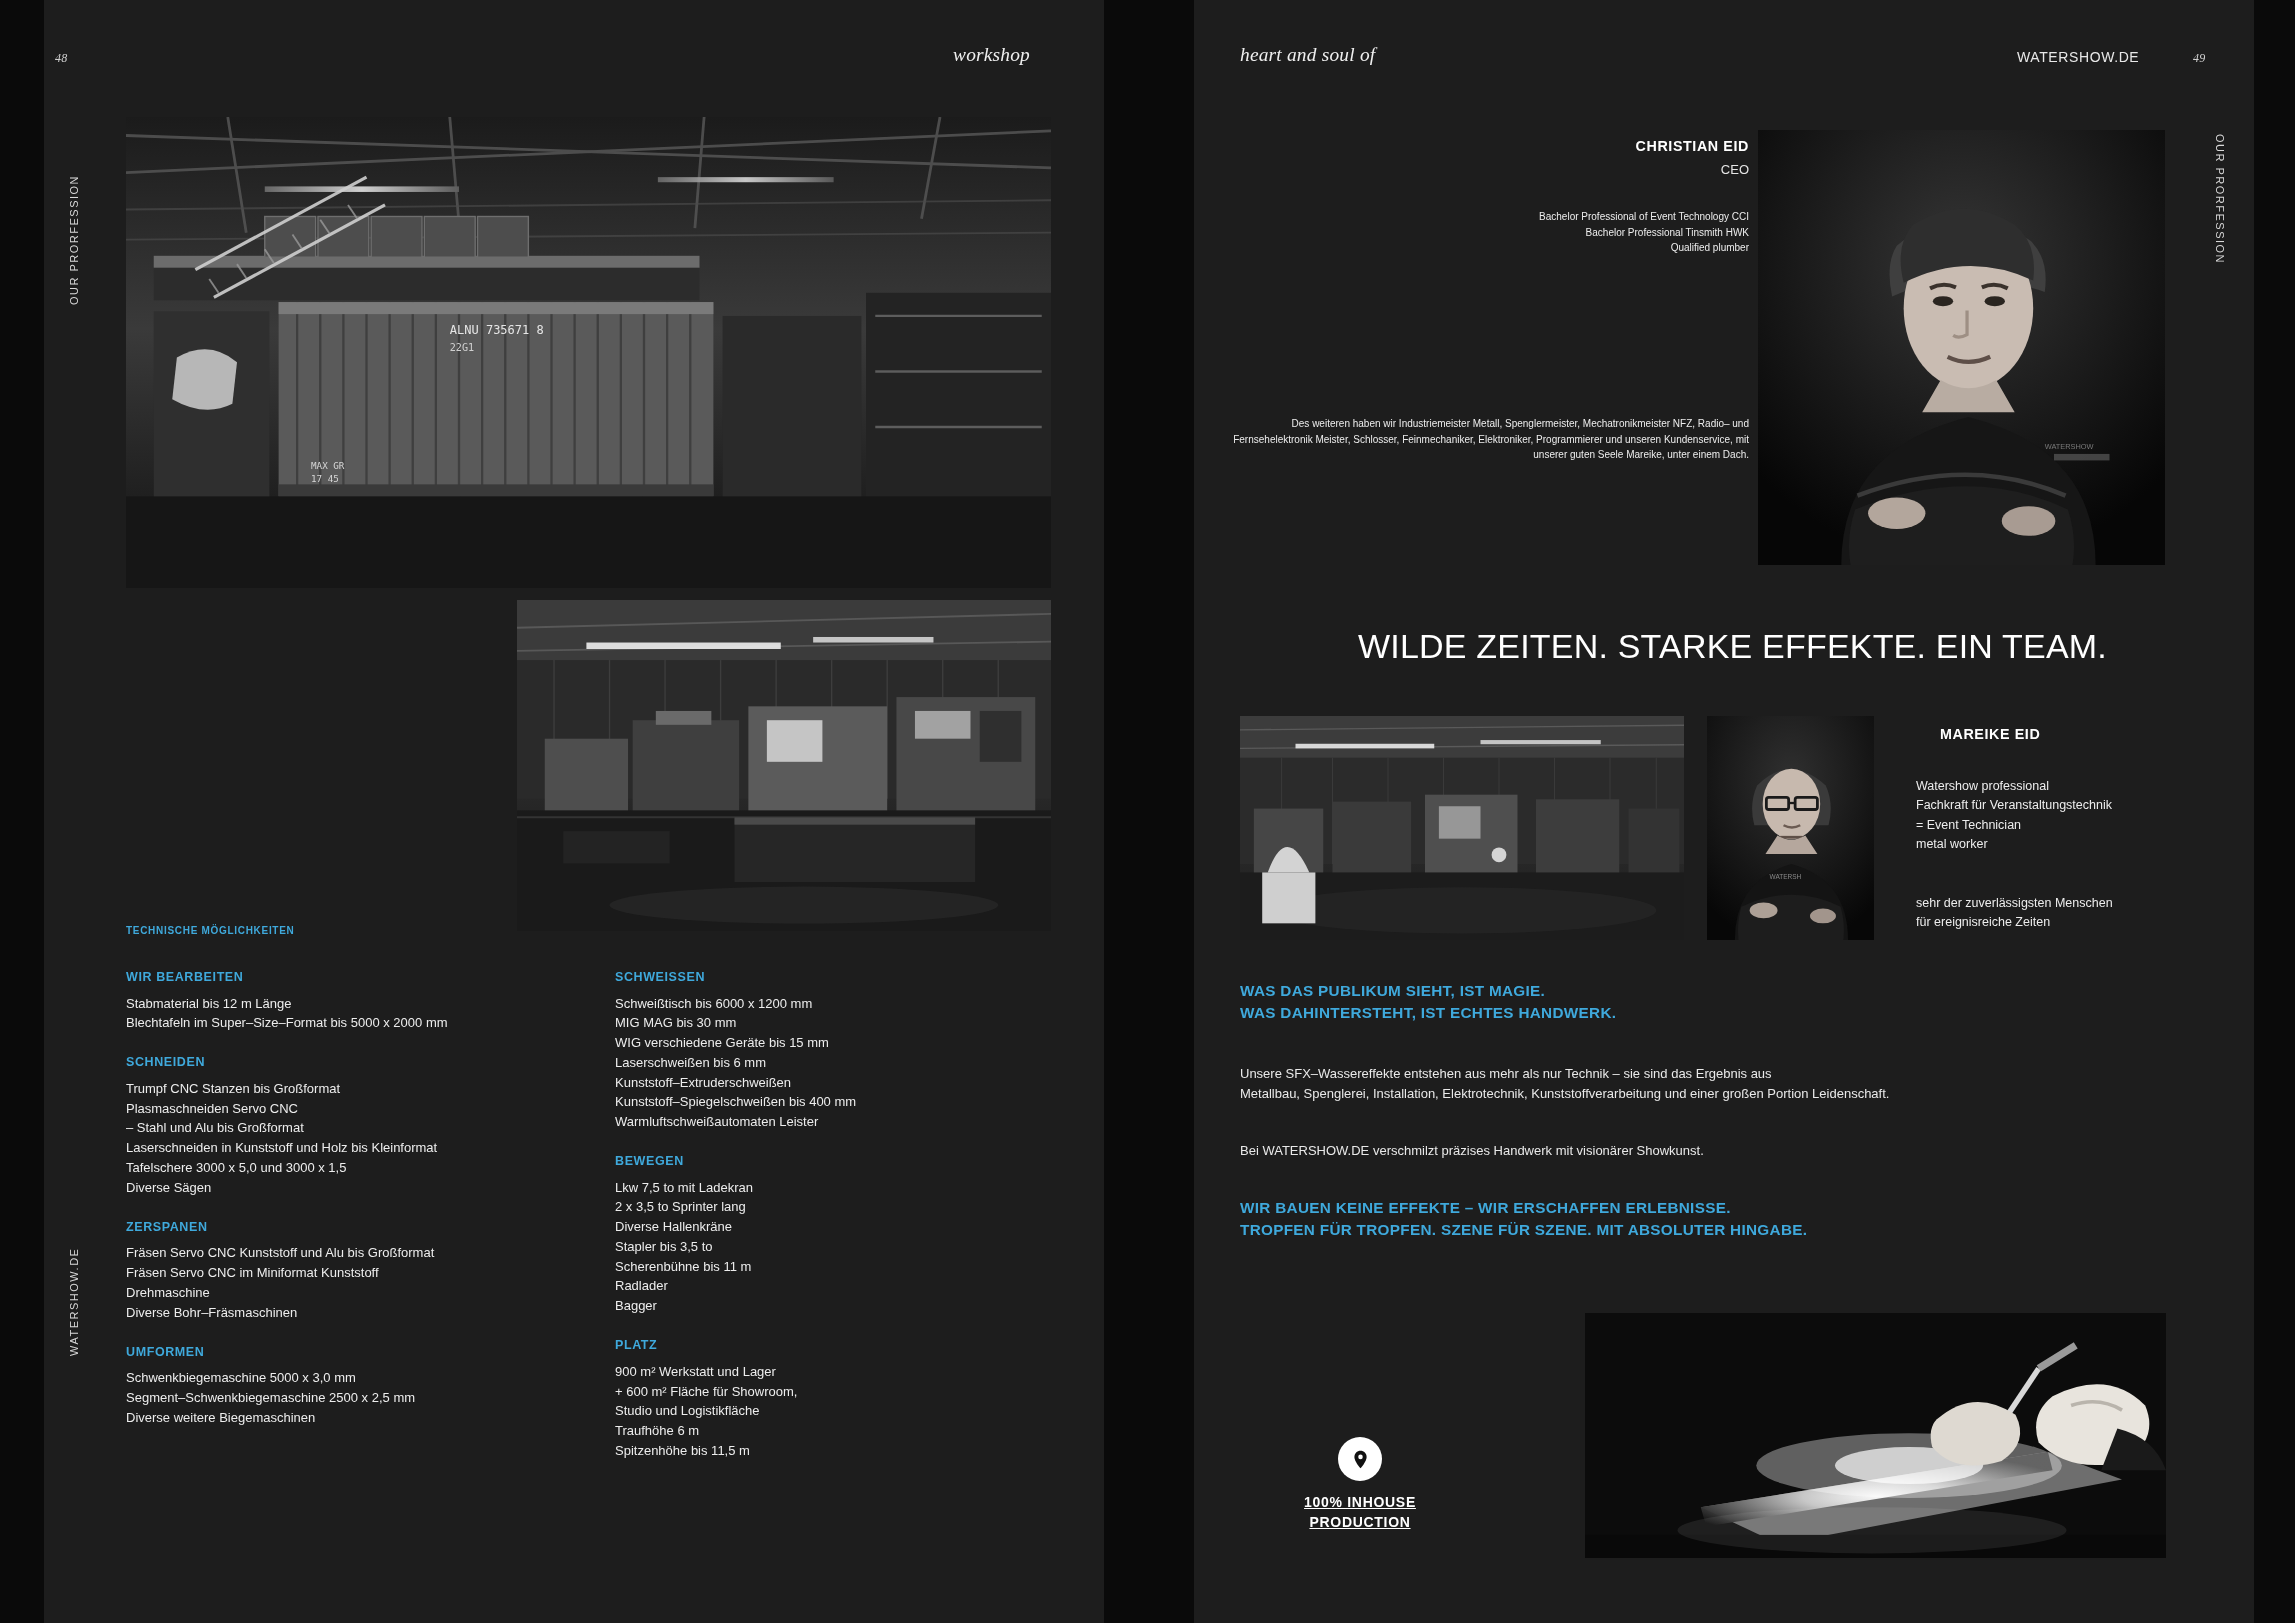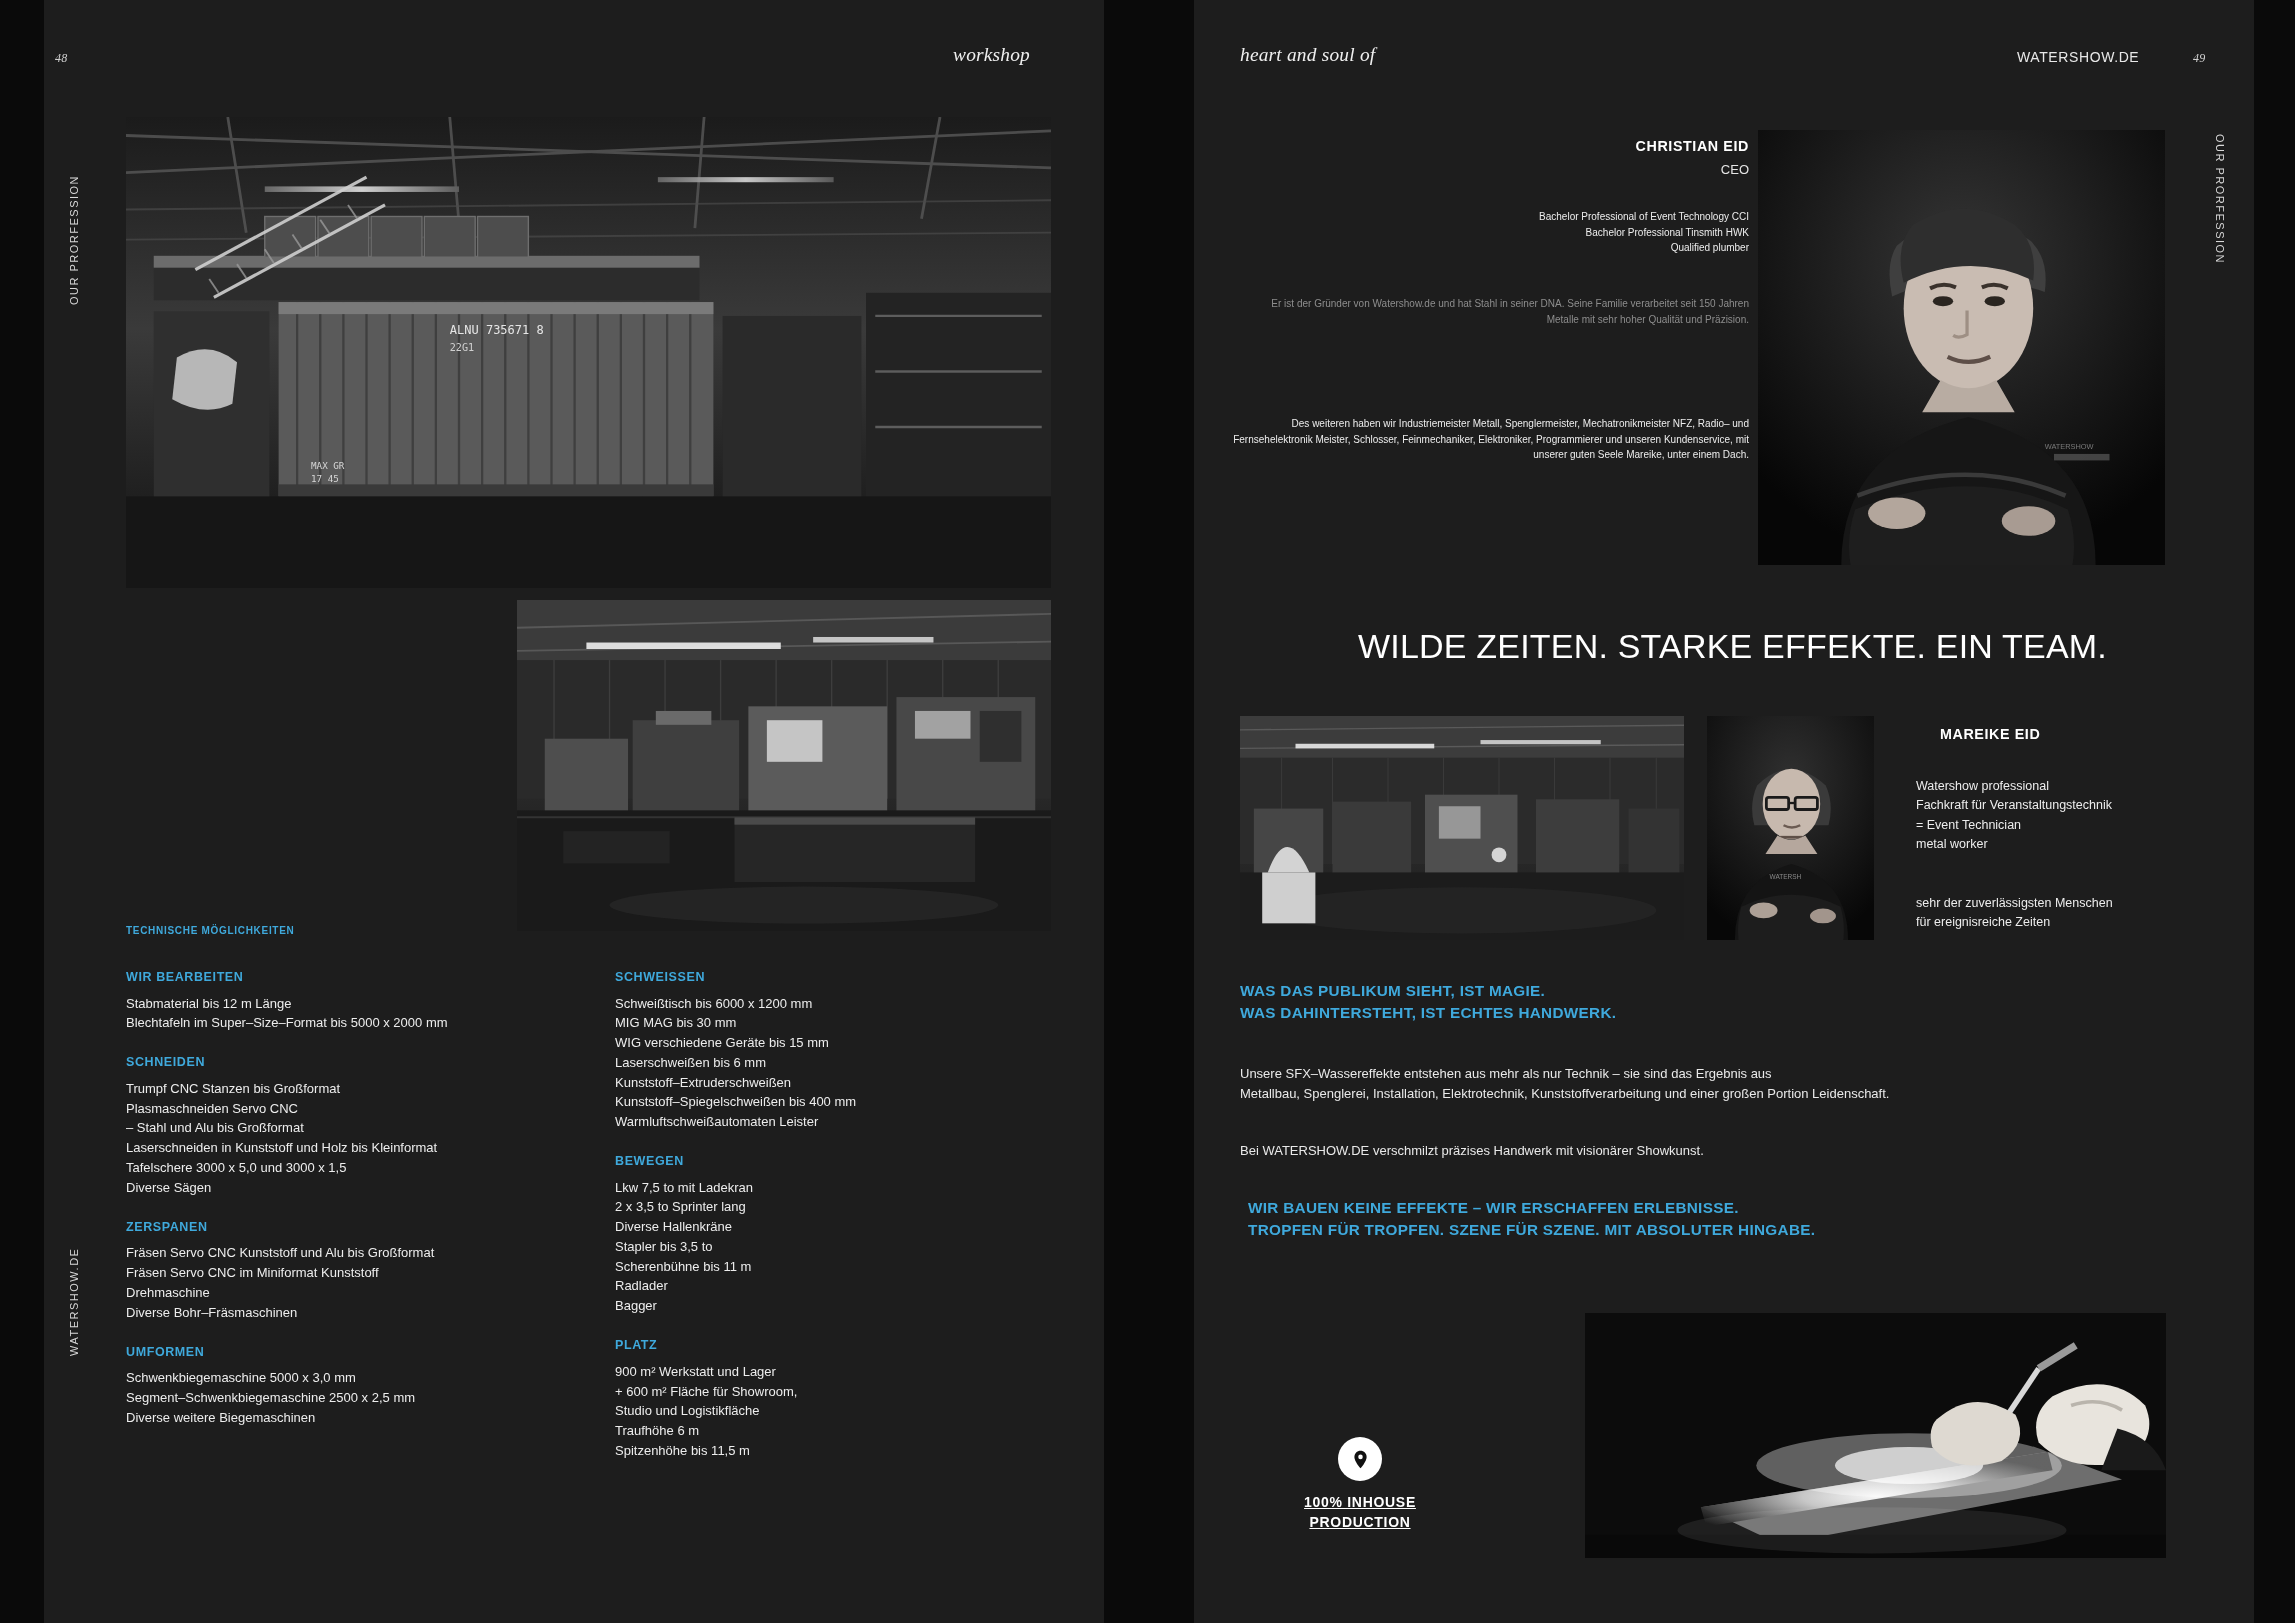--- a/index.html
+++ b/index.html
@@ -374,21 +374,20 @@
 
   <div class="name-head" style="left:1286px; top:138px; width:463px; text-align:right;">CHRISTIAN EID</div>
   <div class="role" style="left:1286px; top:162px; width:463px; text-align:right;">CEO</div>
 
   <div class="rblock right bright" style="left:1240px; top:209px; width:509px;">
     <div>Bachelor Professional of Event Technology CCI</div>
     <div>Bachelor Professional Tinsmith HWK</div>
     <div>Qualified plumber</div>
   </div>
 
-  <div class="rblock right dim" style="left:1240px; top:296px; width:509px;">Er ist der Gründer von Watershow.de und hat Stahl in seiner DNA. Seine Familie verarbeitet seit 150 Jahren Metalle mit sehr hoher Qualität und Präzision.</div>
 
   <div class="rblock right bright" style="left:1222px; top:416px; width:527px;">Des weiteren haben wir Industriemeister Metall, Spenglermeister, Mechatronikmeister NFZ, Radio– und Fernsehelektronik Meister, Schlosser, Feinmechaniker, Elektroniker, Programmierer und unseren Kundenservice, mit unserer guten Seele Mareike, unter einem Dach.</div>
 
   <div class="headline" style="left:1358px; top:627px;">WILDE ZEITEN. STARKE EFFEKTE. EIN TEAM.</div>
 
   <div class="img" style="left:1240px; top:716px; width:444px; height:224px;">
     <svg viewBox="0 0 960 484" preserveAspectRatio="none" role="img" aria-label="workshop wide">
       <defs>
         <linearGradient id="ww" x1="0" y1="0" x2="0" y2="1">
           <stop offset="0" stop-color="#4a4a4a"></stop>
@@ -472,21 +471,21 @@
     <div>WAS DAHINTERSTEHT, IST ECHTES HANDWERK.</div>
   </div>
 
   <div class="body-p" style="left:1240px; top:1141px; width:953px;">Bei WATERSHOW.DE verschmilzt präzises Handwerk mit visionärer Showkunst.</div>
 
   <div class="body-p" style="left:1240px; top:1064px; width:953px;">
     <div>Unsere SFX–Wassereffekte entstehen aus mehr als nur Technik – sie sind das Ergebnis aus</div>
     <div>Metallbau, Spenglerei, Installation, Elektrotechnik, Kunststoffverarbeitung und einer großen Portion Leidenschaft.</div>
   </div>
 
-  <div class="blue-head" style="left:1240px; top:1197px; width:953px;margin-left:8px;">
+  <div class="blue-head" style="left:1240px; top:1197px; width:953px;">
     <div>WIR BAUEN KEINE EFFEKTE – WIR ERSCHAFFEN ERLEBNISSE.</div>
     <div>TROPFEN FÜR TROPFEN. SZENE FÜR SZENE. MIT ABSOLUTER HINGABE.</div>
   </div>
 
   <div class="img" style="left:1585px; top:1313px; width:581px; height:245px;">
     <svg viewBox="0 0 1255 530" preserveAspectRatio="none" role="img" aria-label="welding">
       <rect width="1255" height="530" fill="#0c0c0c"></rect>
       <radialGradient id="wgl" cx="0.5" cy="0.6" r="0.6">
         <stop offset="0" stop-color="#ffffff"></stop>
           <stop offset="0.35" stop-color="#cccccc"></stop>

